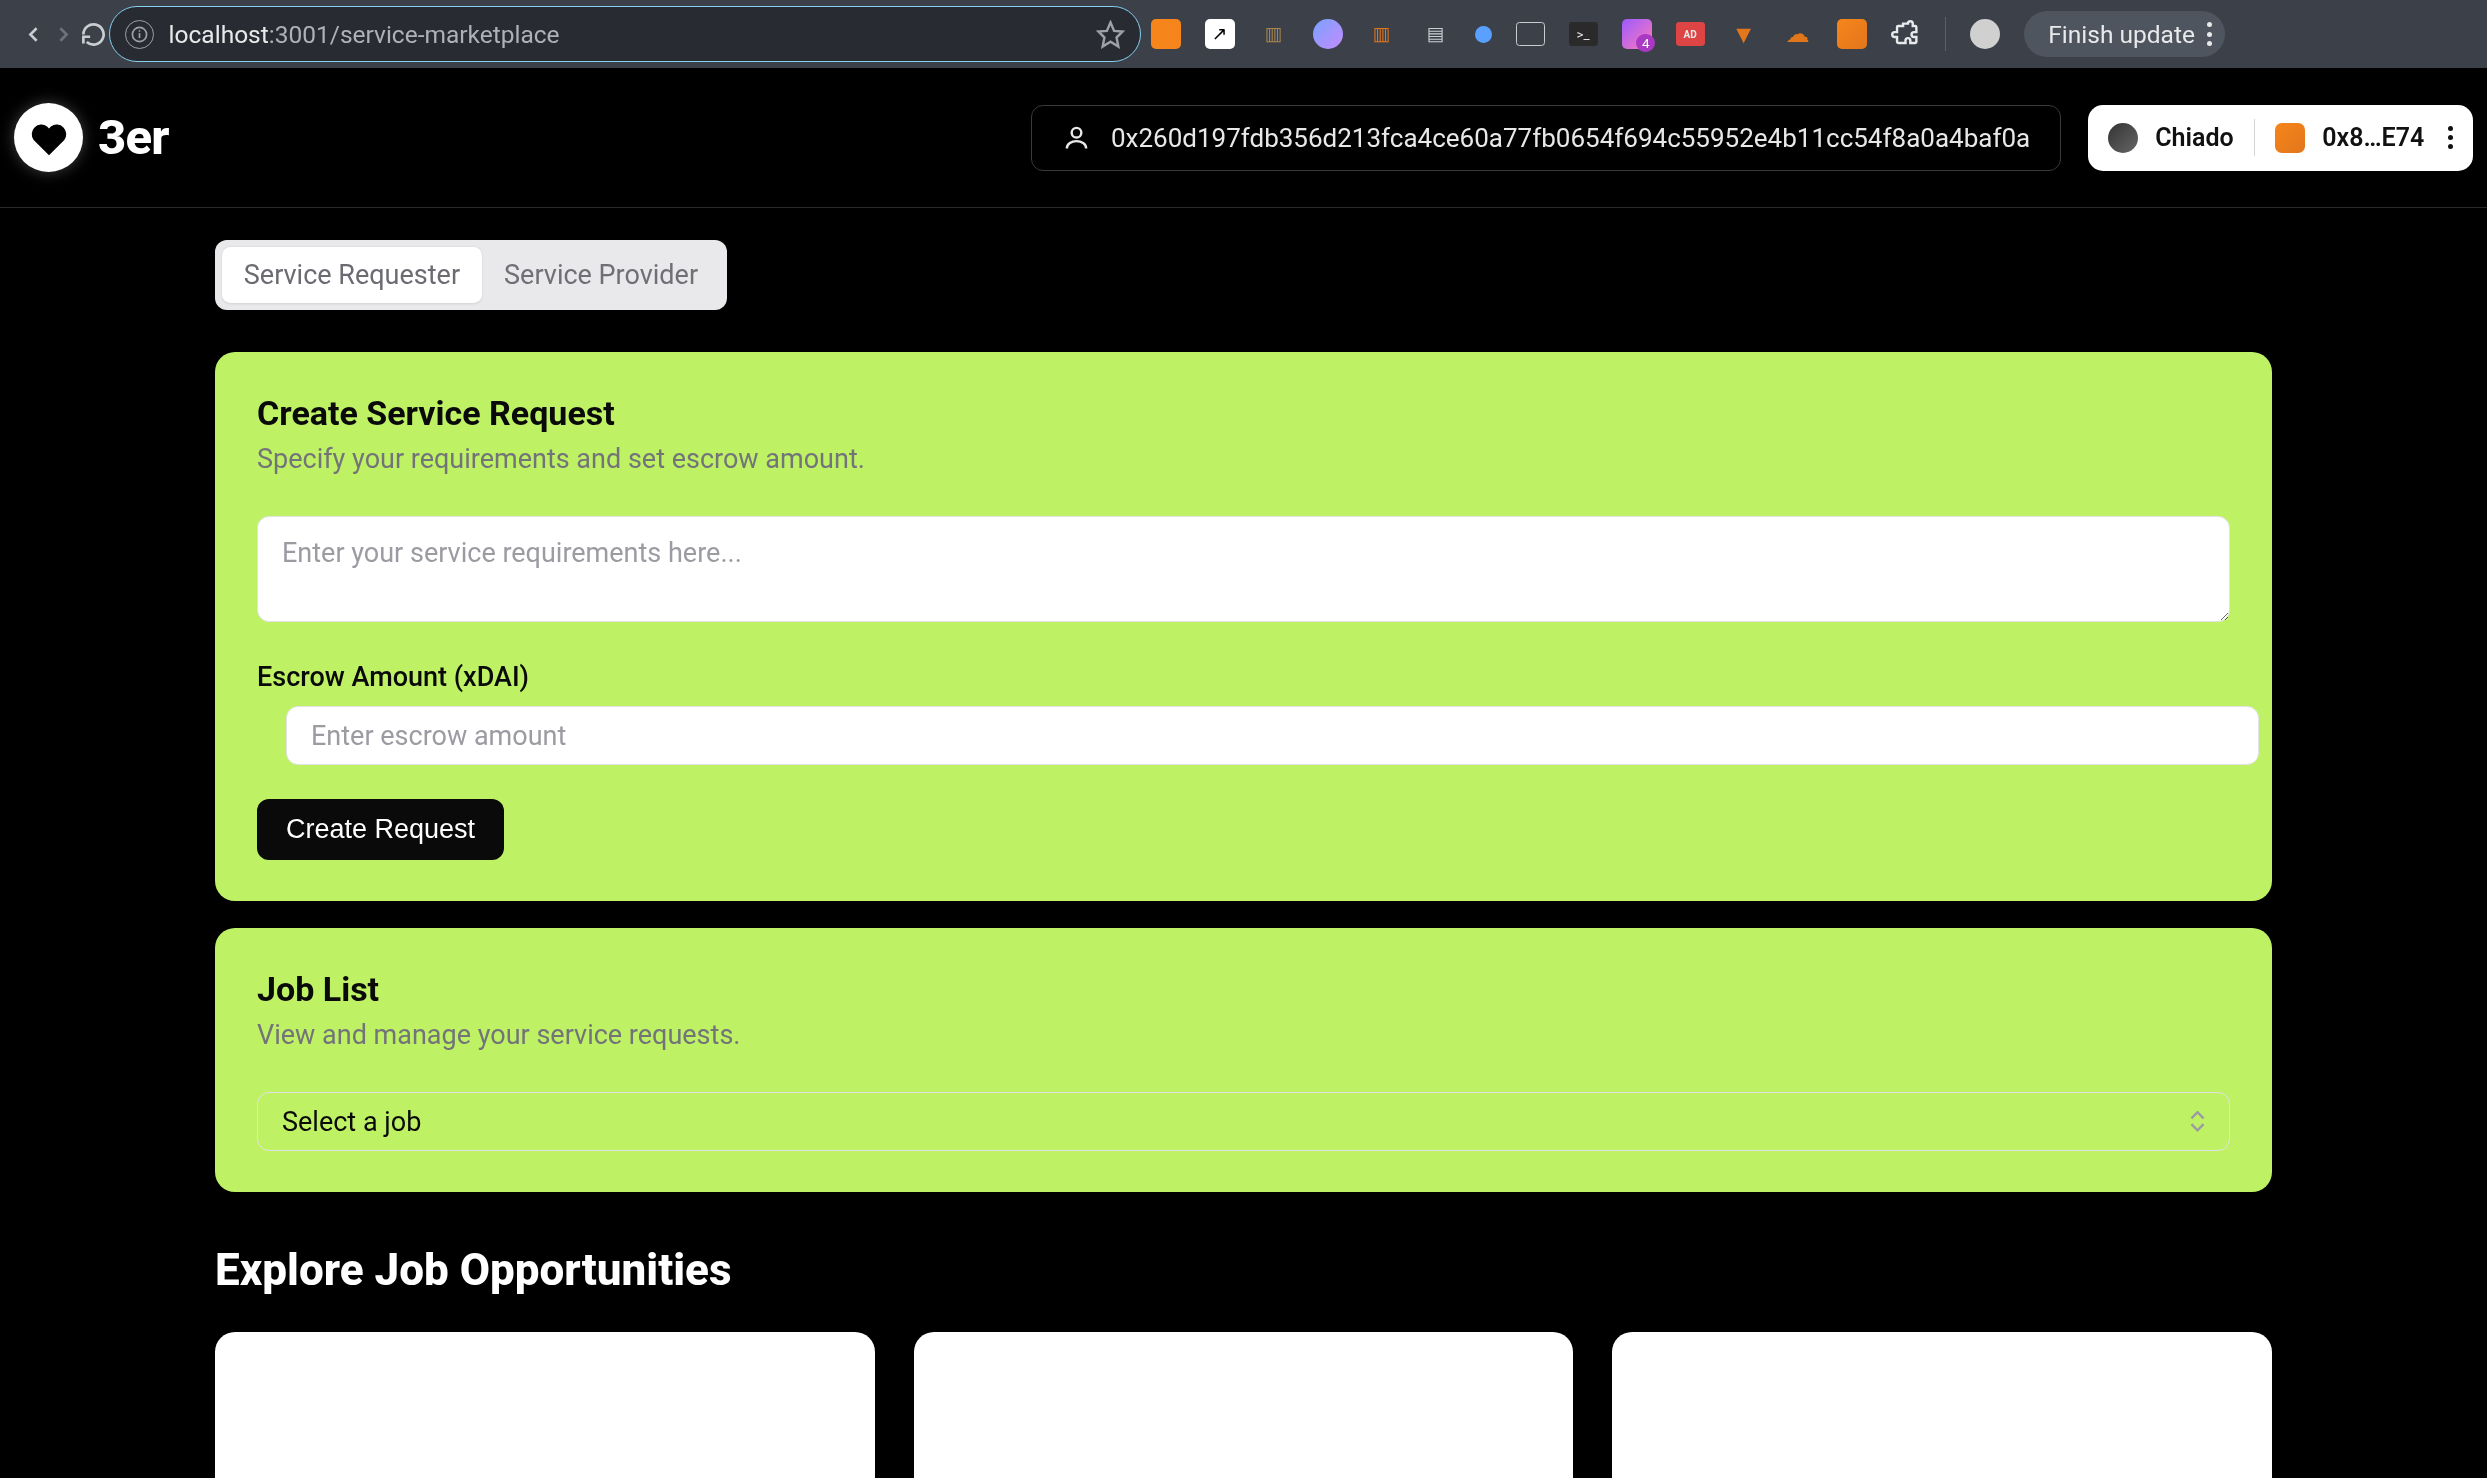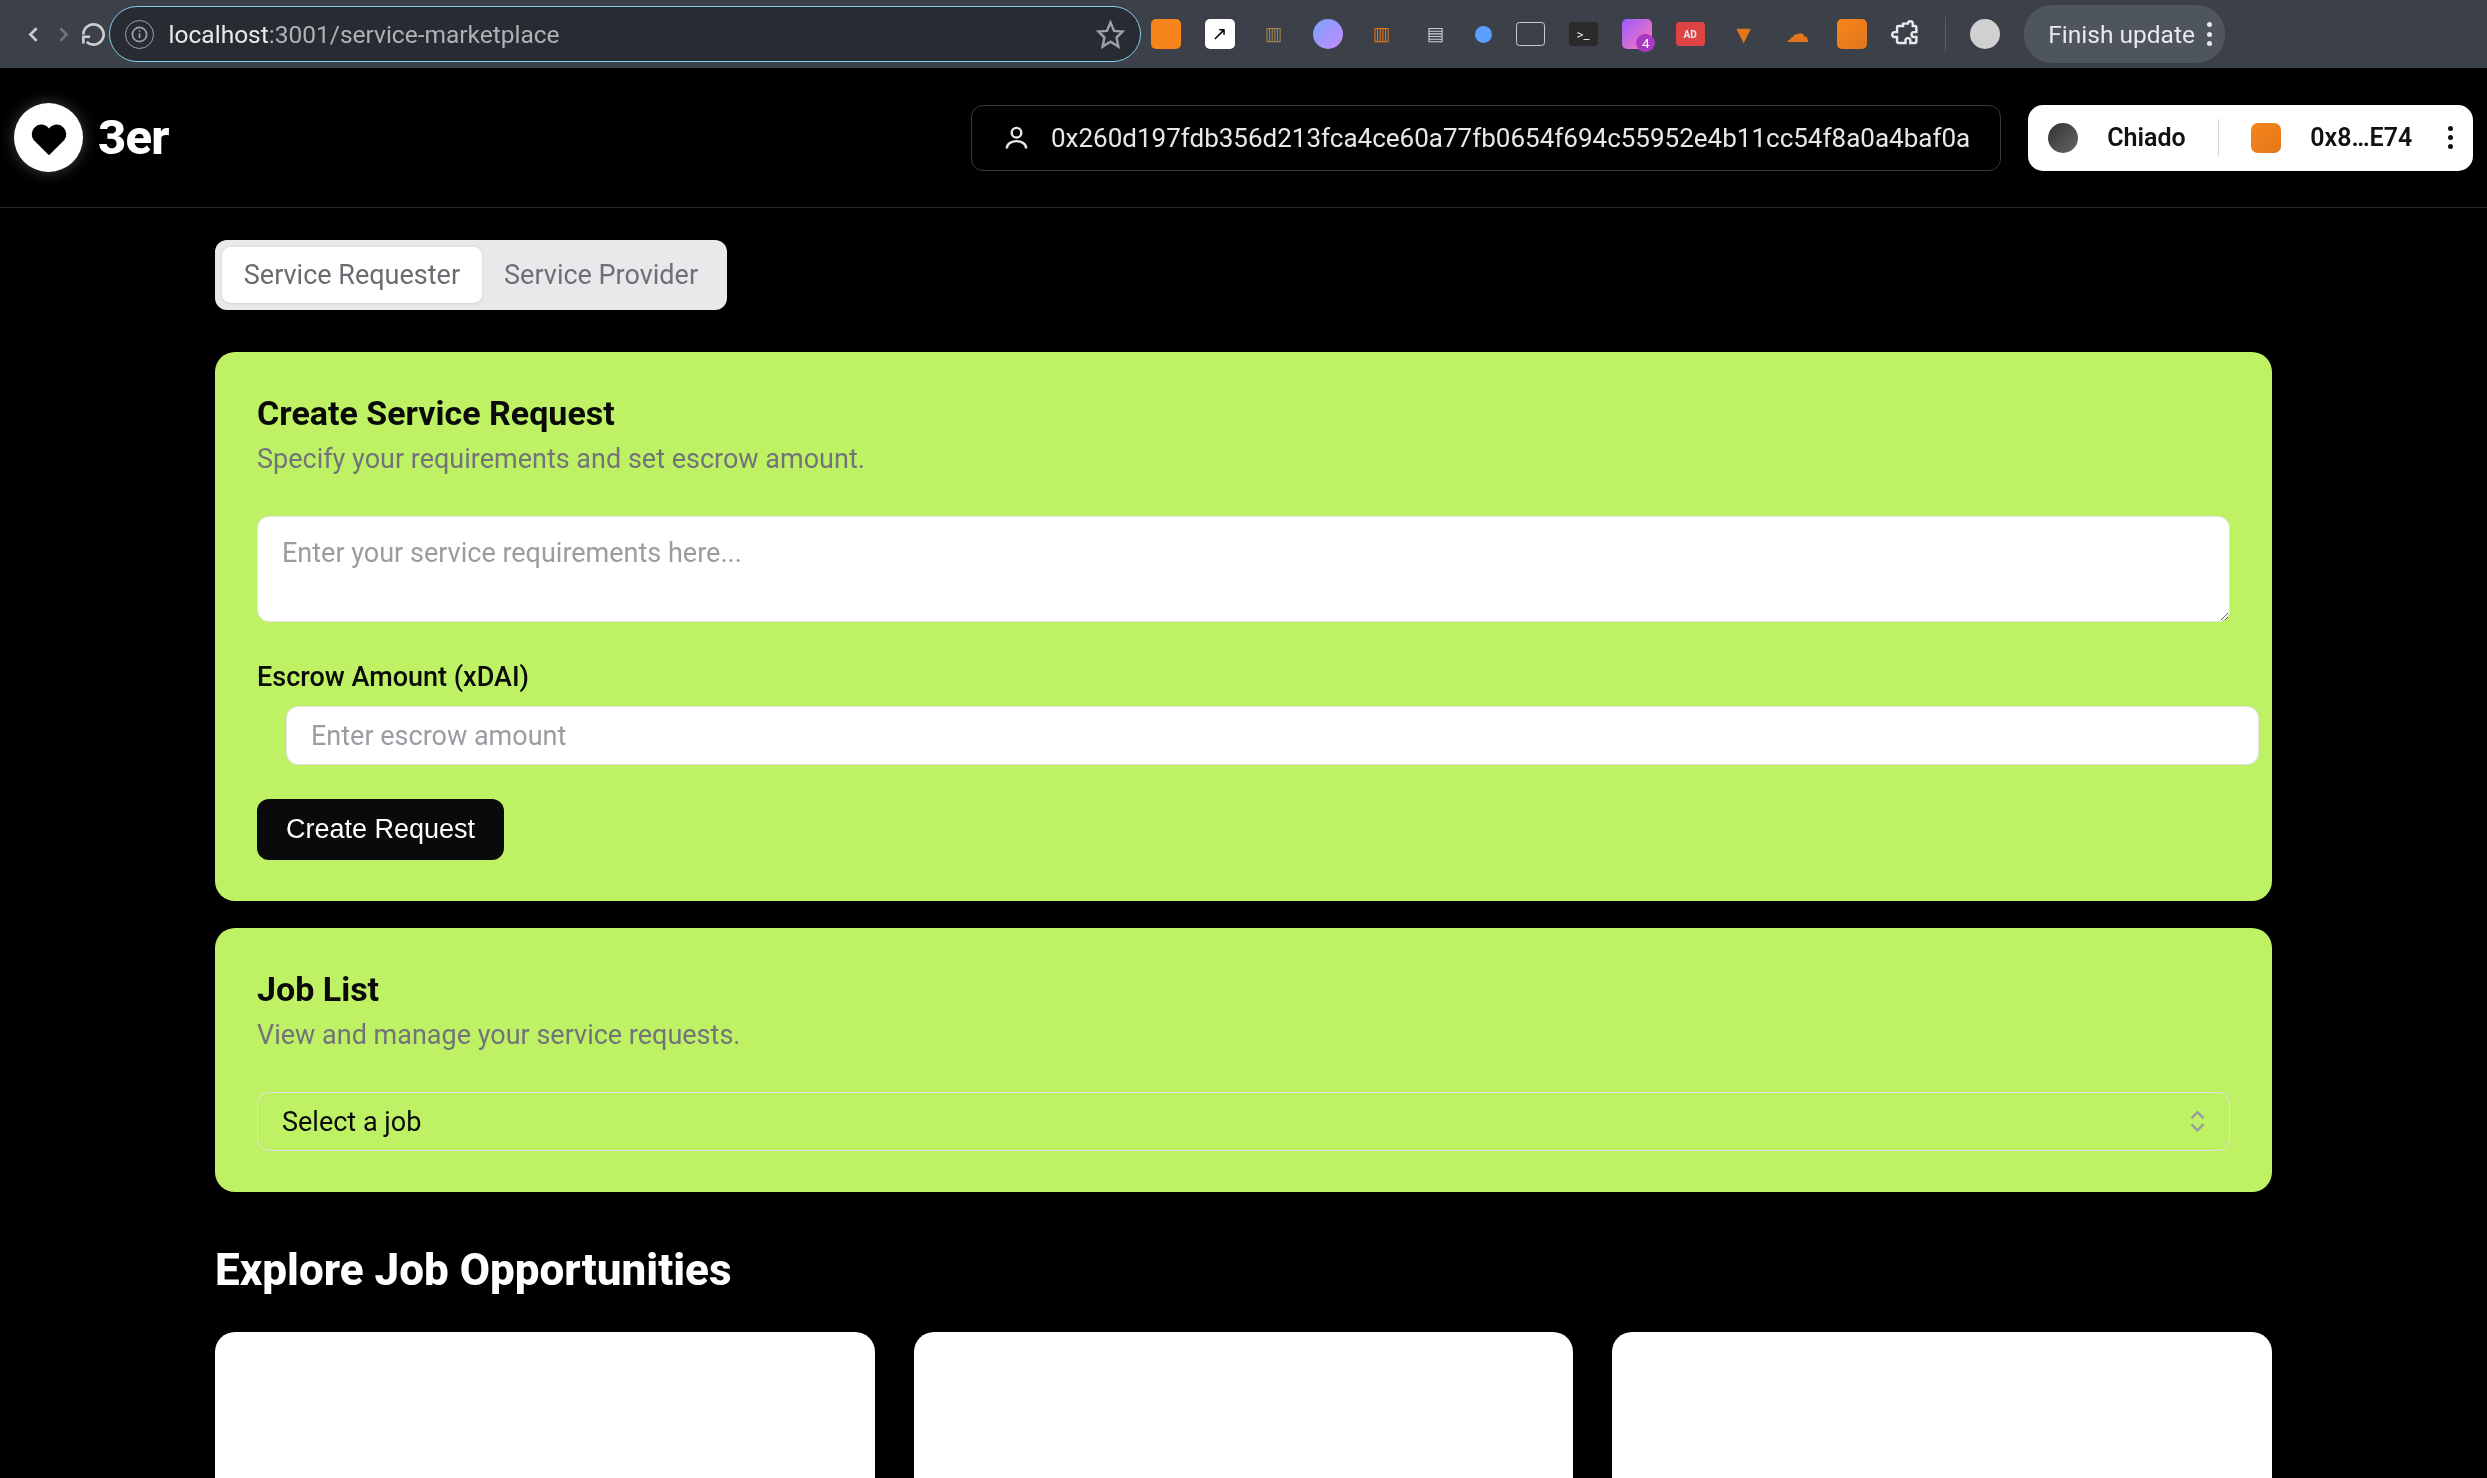--- a/index.html
+++ b/index.html
@@ -13,31 +13,31 @@
 .addr-bar .info-ic { width:29px; height:29px; border:1.7px solid #9ea2a8; border-radius:50%; display:flex; align-items:center; justify-content:center; font-size:17px; color:#9ea2a8; }
 .addr-text { flex:1; color:#cfd2d7; }
 .addr-text .host { color:#e8e9eb; }
 .addr-text .rest { color:#aeb1b6; }
 .star-ic { width:29px; height:29px; color:#9ea2a8; }
 .ext-row { display:flex; align-items:center; gap:24px; margin-left:10px; }
 .ext-ic { width:30px; height:30px; display:flex; align-items:center; justify-content:center; color:#e8e9eb; border-radius:5px; position:relative; font-size:18.6px; }
 .ext-badge { position:absolute; bottom:-3.4px; right:-3.4px; background:#a938c2; color:#fff; border-radius:50%; width:18.6px; height:18.6px; font-size:13.5px; display:flex; align-items:center; justify-content:center; }
 .chrome-sep { width:1.7px; height:34px; background:#5a5f68; }
 .chrome-avatar { width:30px; height:30px; border-radius:50%; background:#d0d0d0; }
-.finish-btn { background:#4f555f; color:#e8e9eb; border-radius:28px; height:58px; padding:0 13.5px 0 24px; display:flex; align-items:center; gap:12px; font-size:24.5px; cursor:pointer; }
+.finish-btn { background:#4f555f; color:#e8e9eb; border-radius:28px; height:46px; padding:0 13.5px 0 24px; display:flex; align-items:center; gap:12px; font-size:24.5px; cursor:pointer; }
 .v-dots { display:flex; flex-direction:column; gap:4.2px; align-items:center; }
 .v-dots span { width:5px; height:5px; background:currentColor; border-radius:50%; display:block; }
 
 
 .app-header { background:#000; border-bottom:0.8px solid #2a2a2a; height:140px; display:flex; align-items:center; padding:0 14px; }
 .logo-wrap { display:flex; align-items:center; gap:15px; }
 .logo-badge { width:69px; height:69px; background:#fff; border-radius:50%; display:flex; align-items:center; justify-content:center; box-shadow:0 0 15px rgba(255,255,255,.25); }
 .logo-text { color:#fff; font-size:49px; font-weight:800; letter-spacing:-0.8px; }
 .addr-pill { margin-left:auto; border:0.8px solid #3a3a3a; border-radius:12px; height:66px; padding:0 30px; display:flex; align-items:center; gap:20px; color:#e8e8e8; font-size:26px; }
-.wallet-chip { margin-left:27px; background:#fff; color:#111; border-radius:15px; height:66px; padding:0 20px; display:flex; align-items:center; gap:29px; font-size:25px; font-weight:600; }
+.wallet-chip { margin-left:27px; background:#fff; color:#111; border-radius:15px; height:66px; padding:0 20px; display:flex; align-items:center; gap:17px; font-size:25px; font-weight:600; }
 .wallet-sep { width:0.8px; height:37px; background:#d4d4d4; margin:0 3.4px; }
 .chain-ic { width:30px; height:30px; border-radius:50%; background:linear-gradient(135deg,#333,#666); }
 .fox-ic { width:30px; height:30px; border-radius:6.8px; background:linear-gradient(135deg,#f6851b,#e2761b); }
 
 
 .page { padding:0 215px; }
 .page-title { color:#fff; font-size:56px; font-weight:800; margin-top:52px; letter-spacing:-0.8px; }
 .tab-group { margin-top:32px; display:inline-flex; background:#e9e9eb; border-radius:12px; padding:6.8px; }
 .tab { padding:12px 22px; font-size:27px; color:#6f6f76; border-radius:8.5px; cursor:pointer; }
 .tab.active { background:#fff; color:#6b6b72; box-shadow:0 0.8px 2.5px rgba(0,0,0,.1); }

